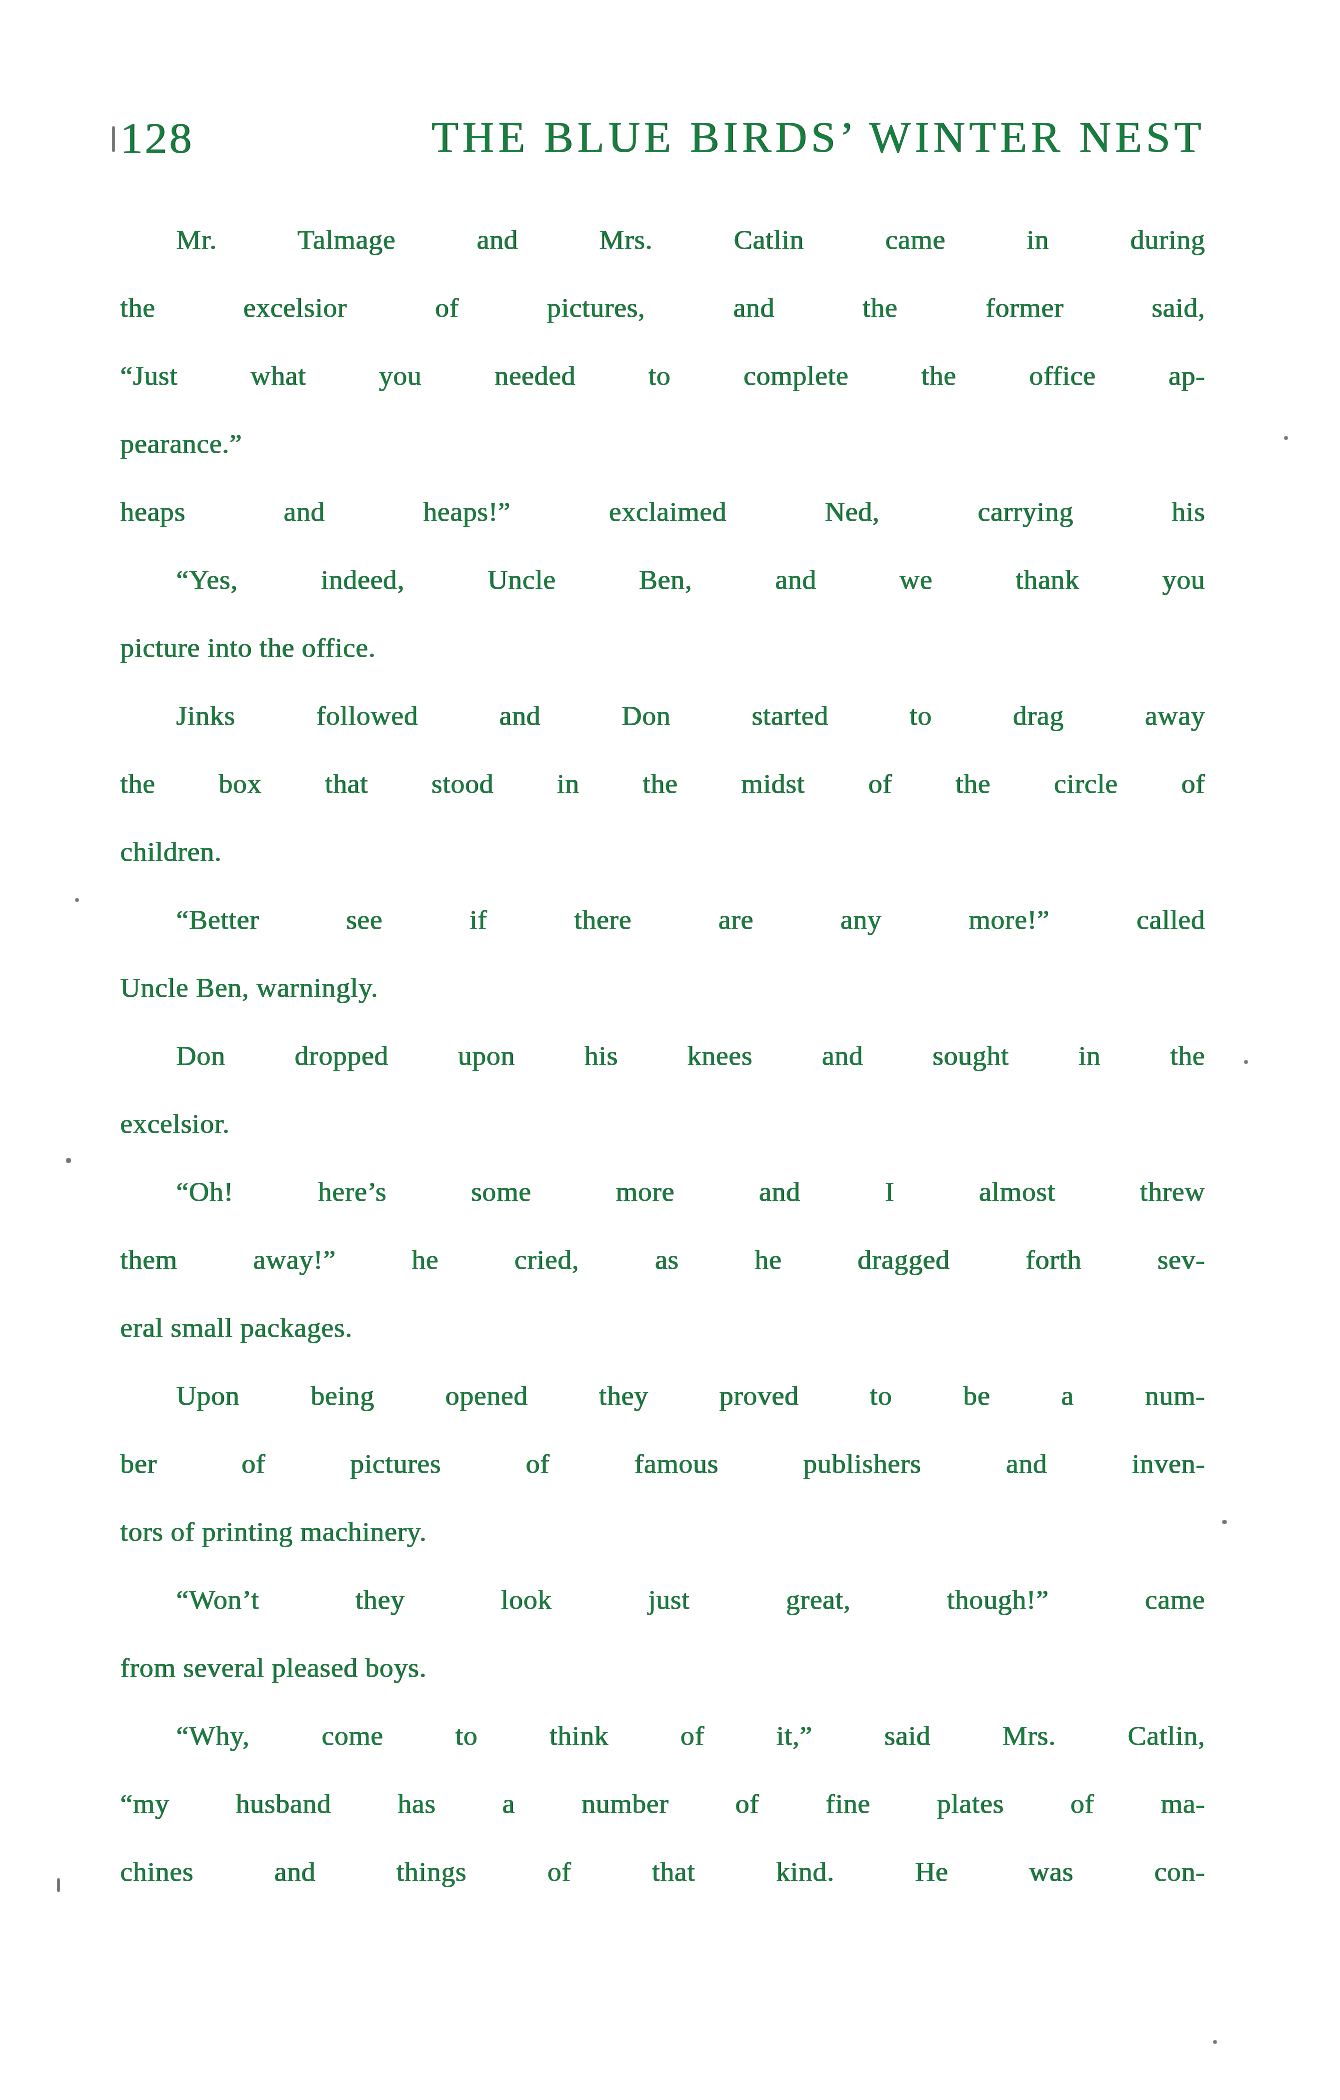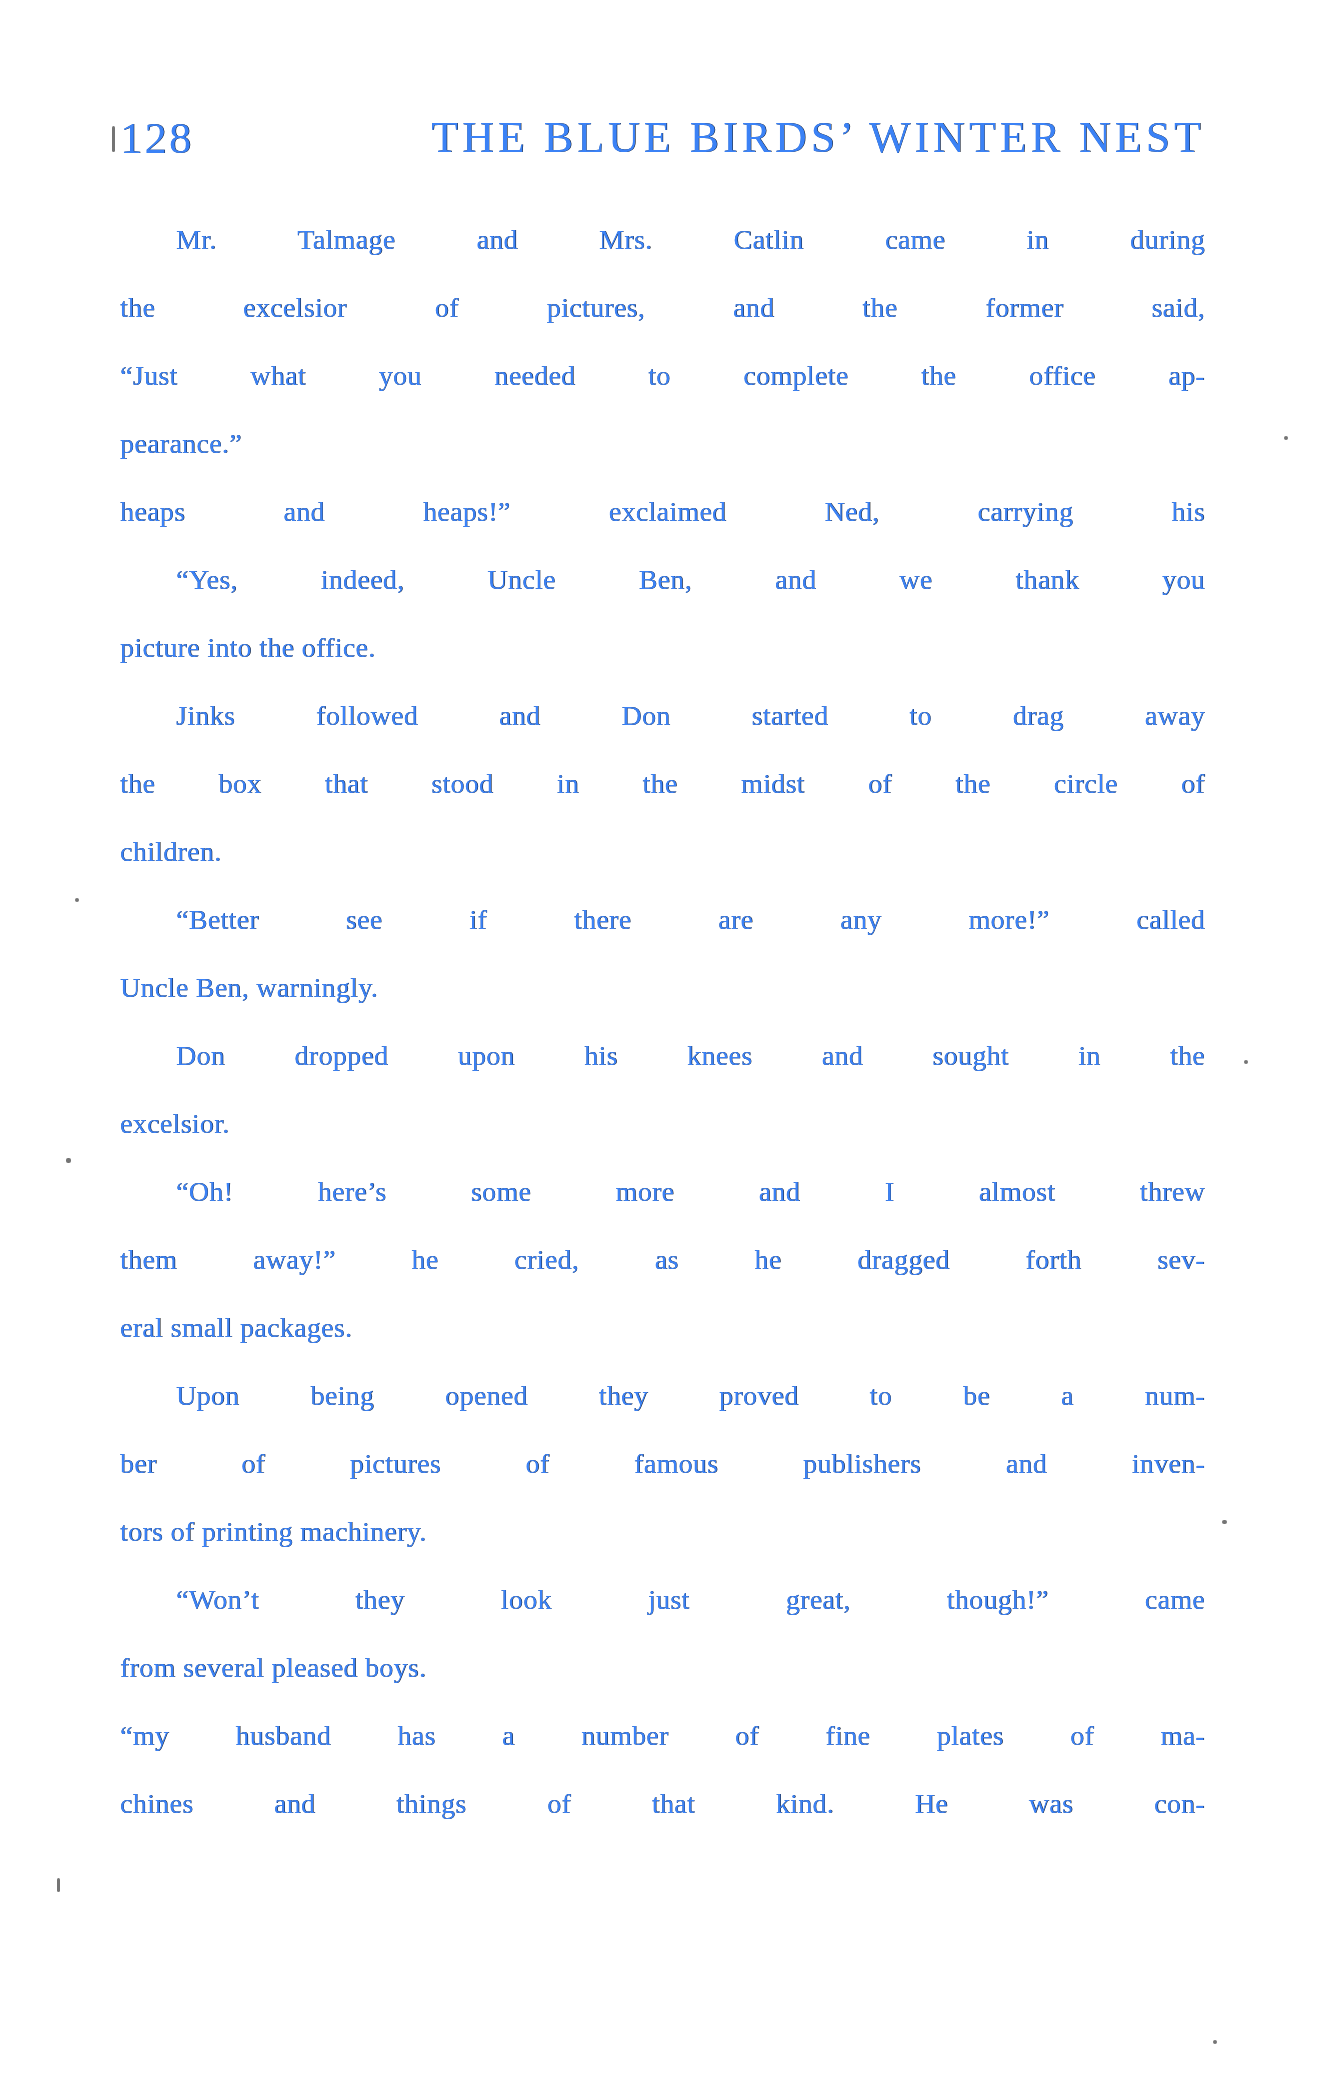--- a/index.html
+++ b/index.html
@@ -7,21 +7,21 @@
     padding: 0;
     background: #ffffff;
   }
   .page {
     position: relative;
     width: 1340px;
     height: 2100px;
     background: #ffffff;
     overflow: hidden;
     font-family: "Liberation Serif", "DejaVu Serif", serif;
-    color: #3b82f6;
+    color: #15803d;
   }
   .header {
     position: absolute;
     left: 120px;
     top: 106px;
     width: 1085px;
     height: 64px;
   }
   .pagenum {
     position: absolute;
@@ -108,20 +108,21 @@
     <div class="line just">them away!” he cried, as he dragged forth sev-</div>
     <div class="line end">eral small packages.</div>
 
     <div class="line indent just">Upon being opened they proved to be a num-</div>
     <div class="line just">ber of pictures of famous publishers and inven-</div>
     <div class="line end">tors of printing machinery.</div>
 
     <div class="line indent just">“Won’t they look just great, though!” came</div>
     <div class="line end">from several pleased boys.</div>
 
+    <div class="line indent just">“Why, come to think of it,” said Mrs. Catlin,</div>
     <div class="line just">“my husband has a number of fine plates of ma-</div>
     <div class="line just">chines and things of that kind.  He was con-</div>
   </div>
 
   <div class="speck" style="left:112px; top:126px; width:3px; height:26px;"></div>
   <div class="speck" style="left:75px;  top:898px; width:4px; height:4px;"></div>
   <div class="speck" style="left:66px;  top:1158px; width:5px; height:5px;"></div>
   <div class="speck" style="left:57px;  top:1878px; width:3px; height:14px;"></div>
   <div class="speck" style="left:1284px; top:436px; width:4px; height:4px;"></div>
   <div class="speck" style="left:1244px; top:1060px; width:4px; height:4px;"></div>

